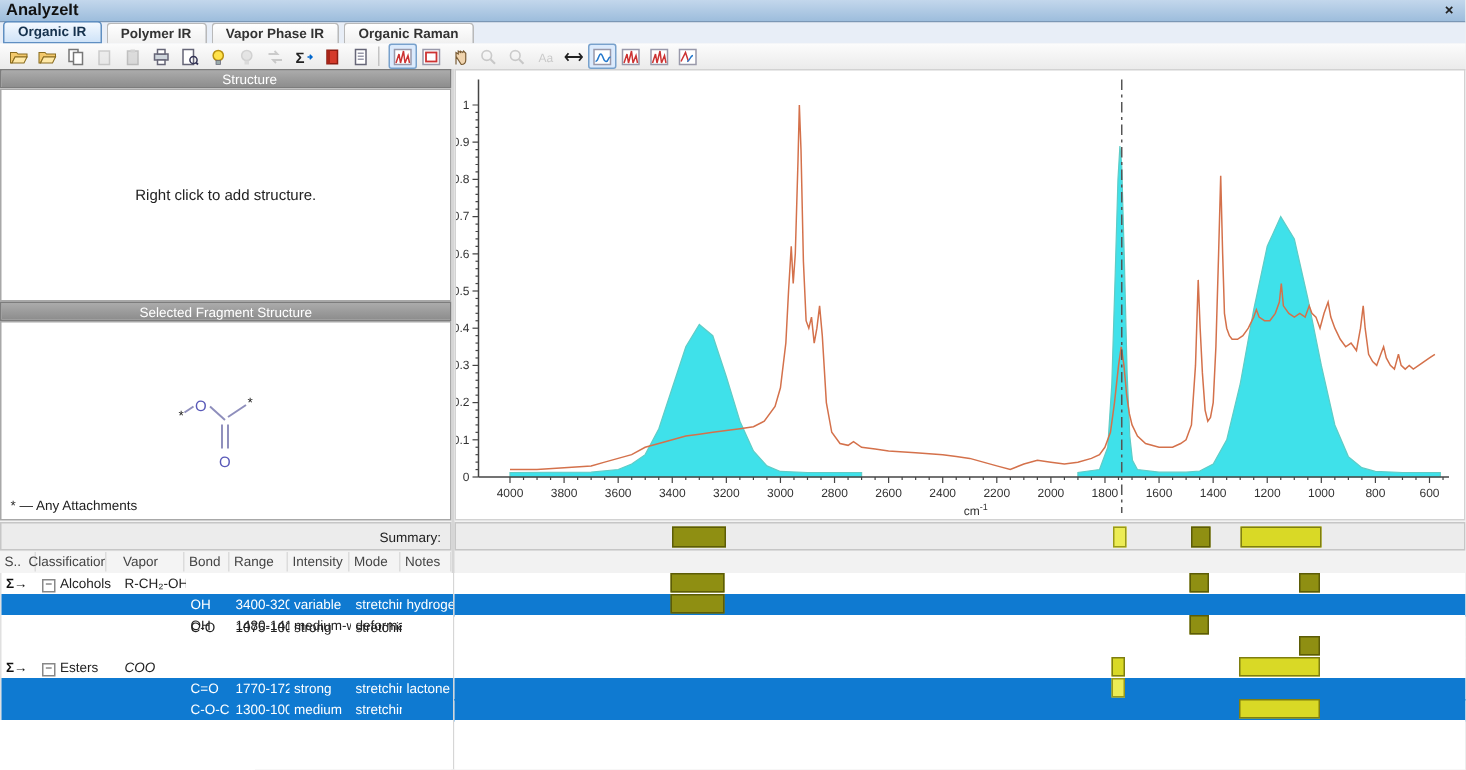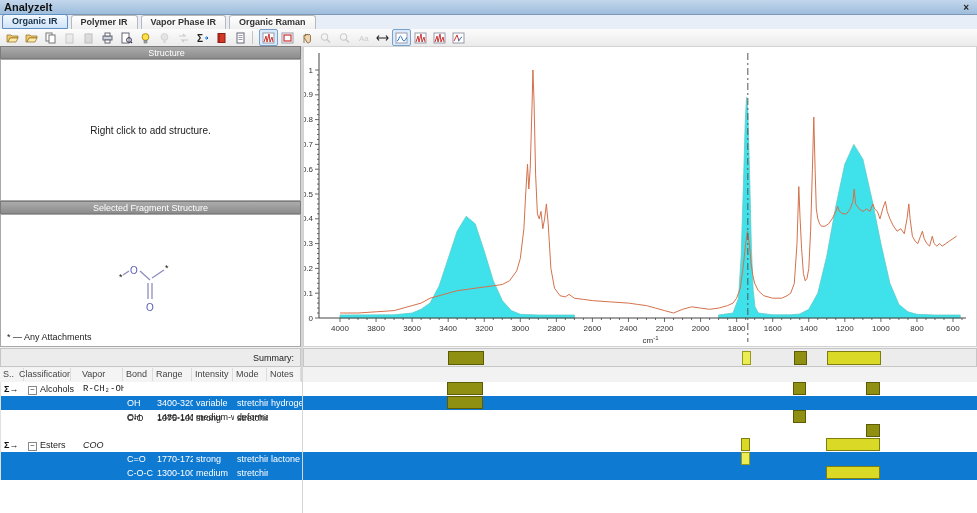--- a/index.html
+++ b/index.html
@@ -445,21 +445,21 @@
     <div class="hc" style="left: 123px; width: 30px;">Bond</div>
     <div class="hc" style="left: 153px; width: 39px;">Range</div>
     <div class="hc" style="left: 192px; width: 41px;">Intensity</div>
     <div class="hc" style="left: 233px; width: 34px;">Mode</div>
     <div class="hc" style="left: 267px; width: 34px;">Notes</div>
   </div>
 <div class="abs tbody" id="tableBody">
     <div class="trow" style="top: 0px;">
       <div class="c" style="left: 0px; width: 24px;"><span class="sigicon">Σ→</span></div>
       <div class="c" style="left: 24px; width: 55px;"><span class="expbox">−</span>Alcohols</div>
-      <div class="c" style="left: 79px; width: 44px; font-family: Liberation Mono, monospace;">R-CH₂-OH</div>
+      <div class="c" style="left: 79px; width: 44px;">R-CH₂-OH</div>
     </div>
     <div class="trow sel" style="top: 14px;">
       <div class="c" style="left: 123px; width: 30px;">OH</div>
       <div class="c" style="left: 153px; width: 39px;">3400-3200</div>
       <div class="c" style="left: 192px; width: 41px;">variable</div>
       <div class="c" style="left: 233px; width: 34px;">stretching</div>
       <div class="c" style="left: 267px; width: 34px;">hydrogen</div>
     </div>
     <div class="trow" style="top: 28px;">
       <div class="c" style="left: 123px; width: 30px;">OH</div>

